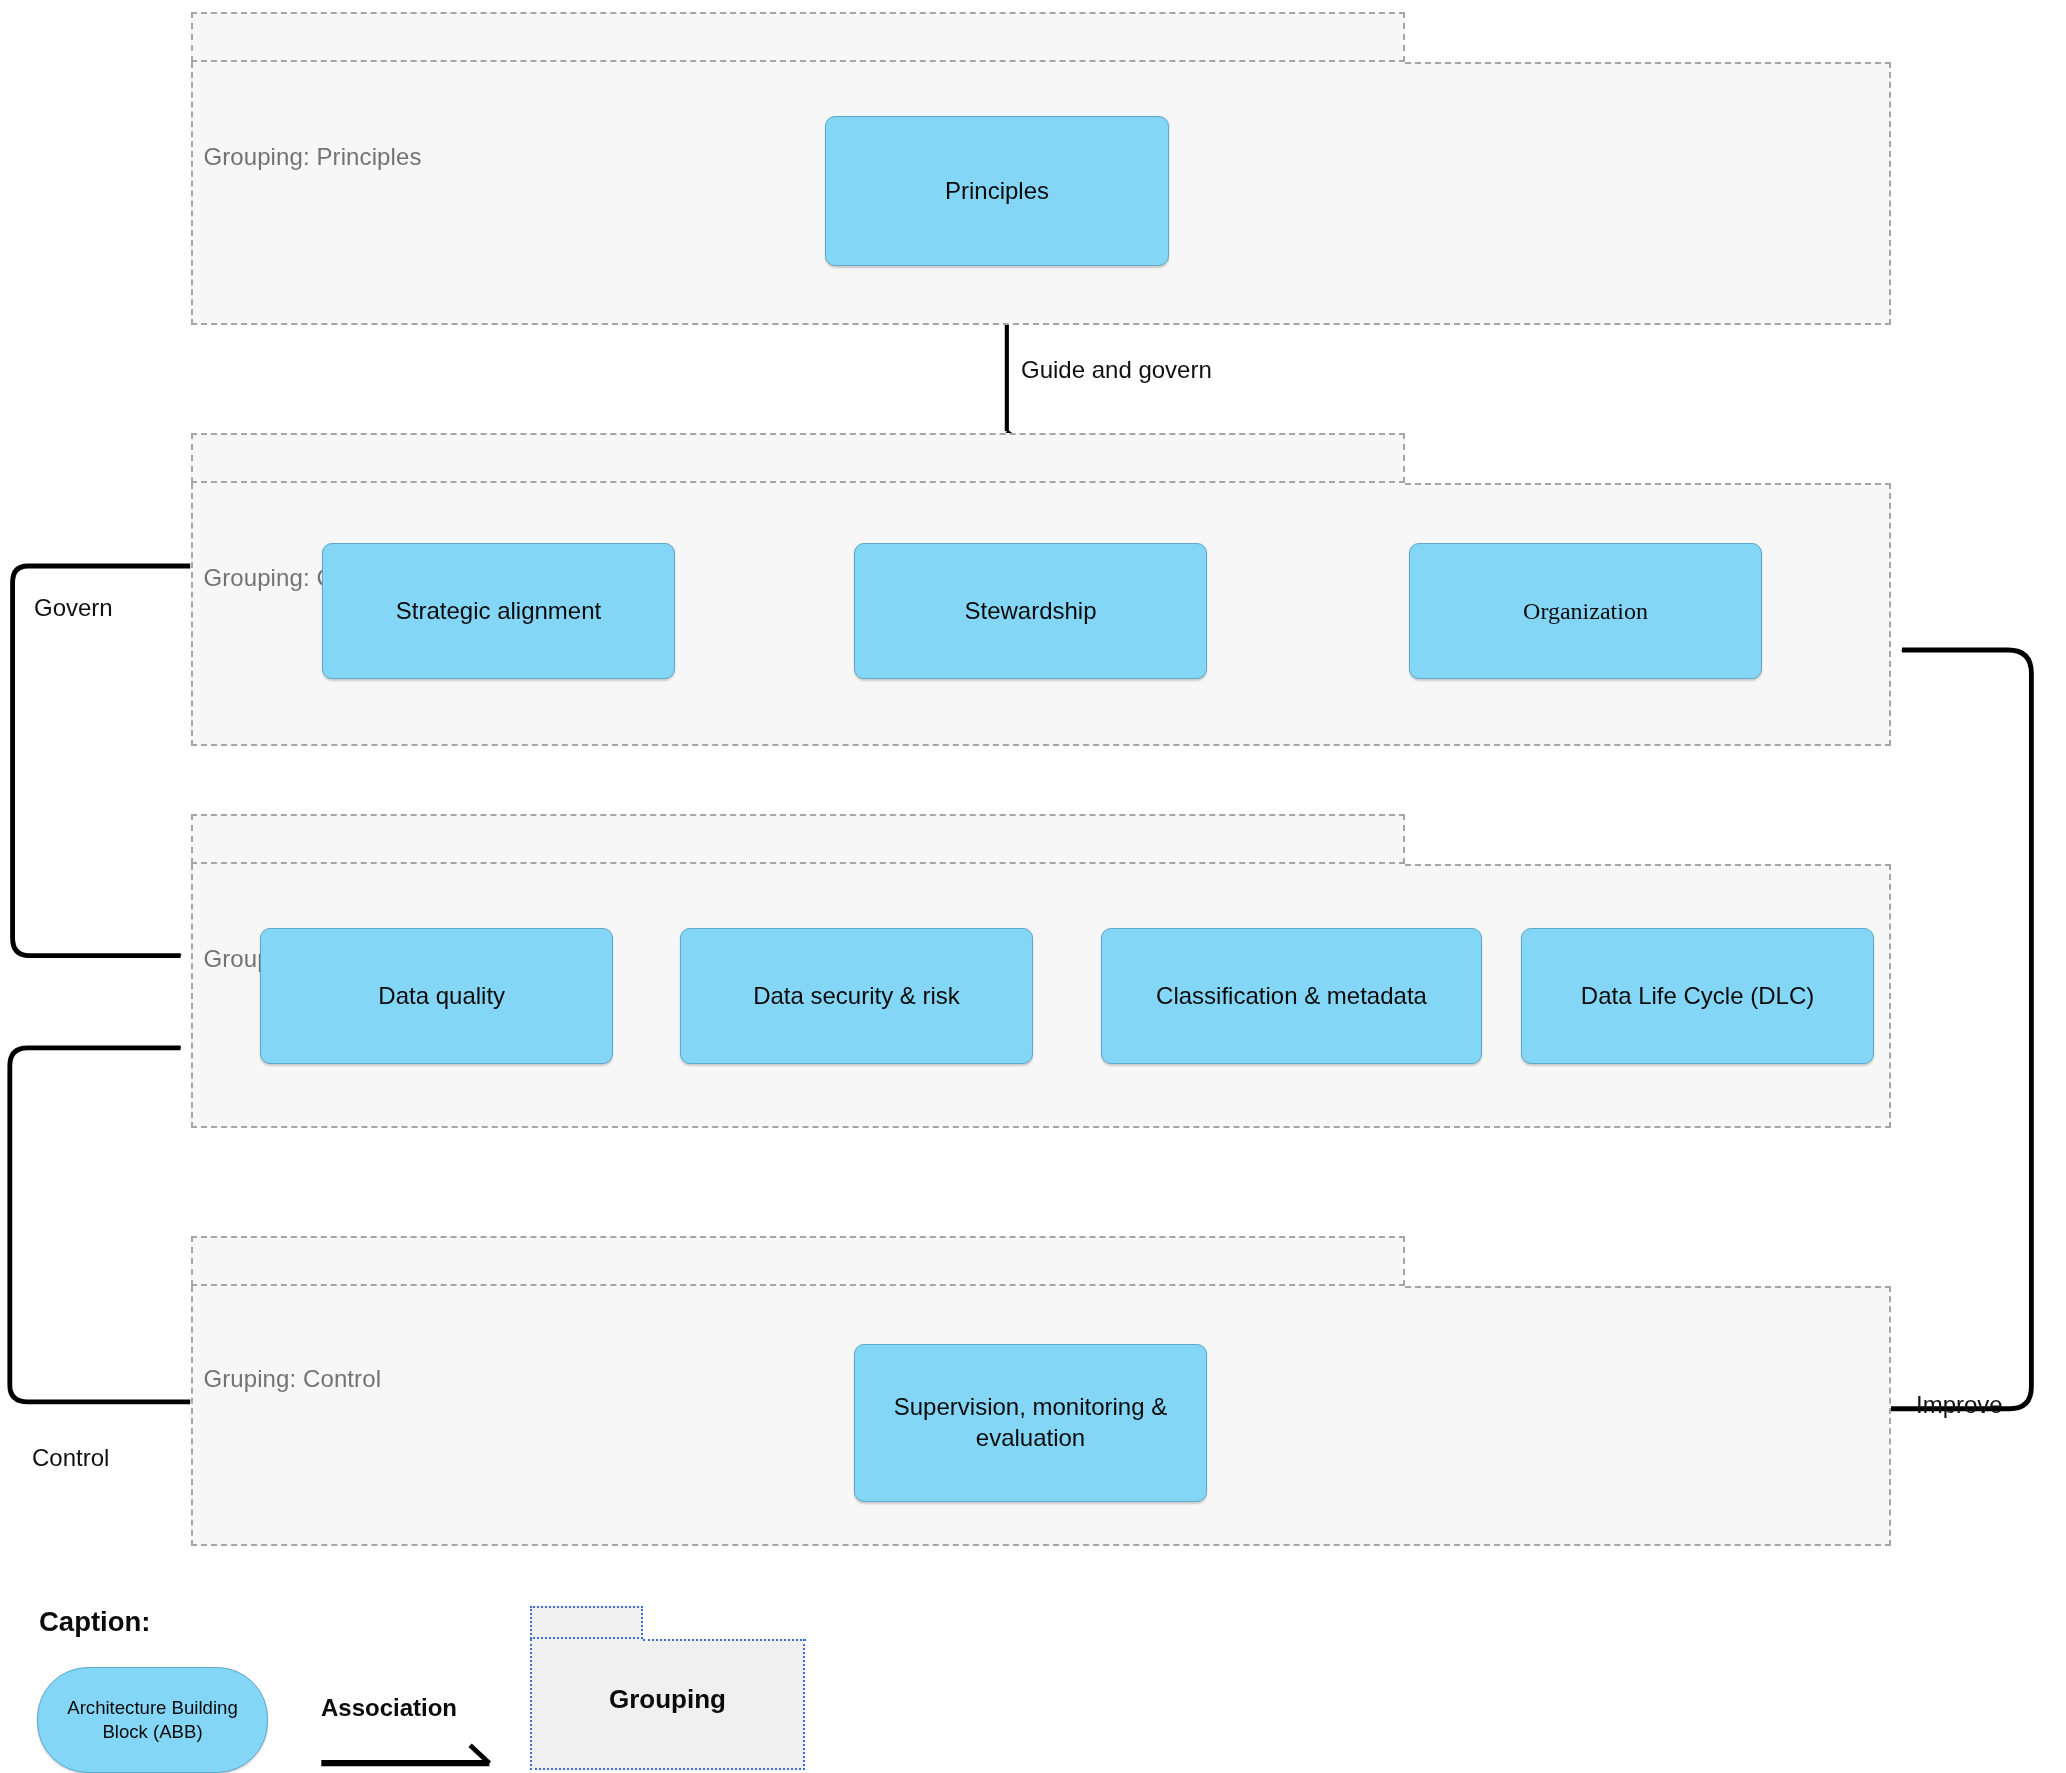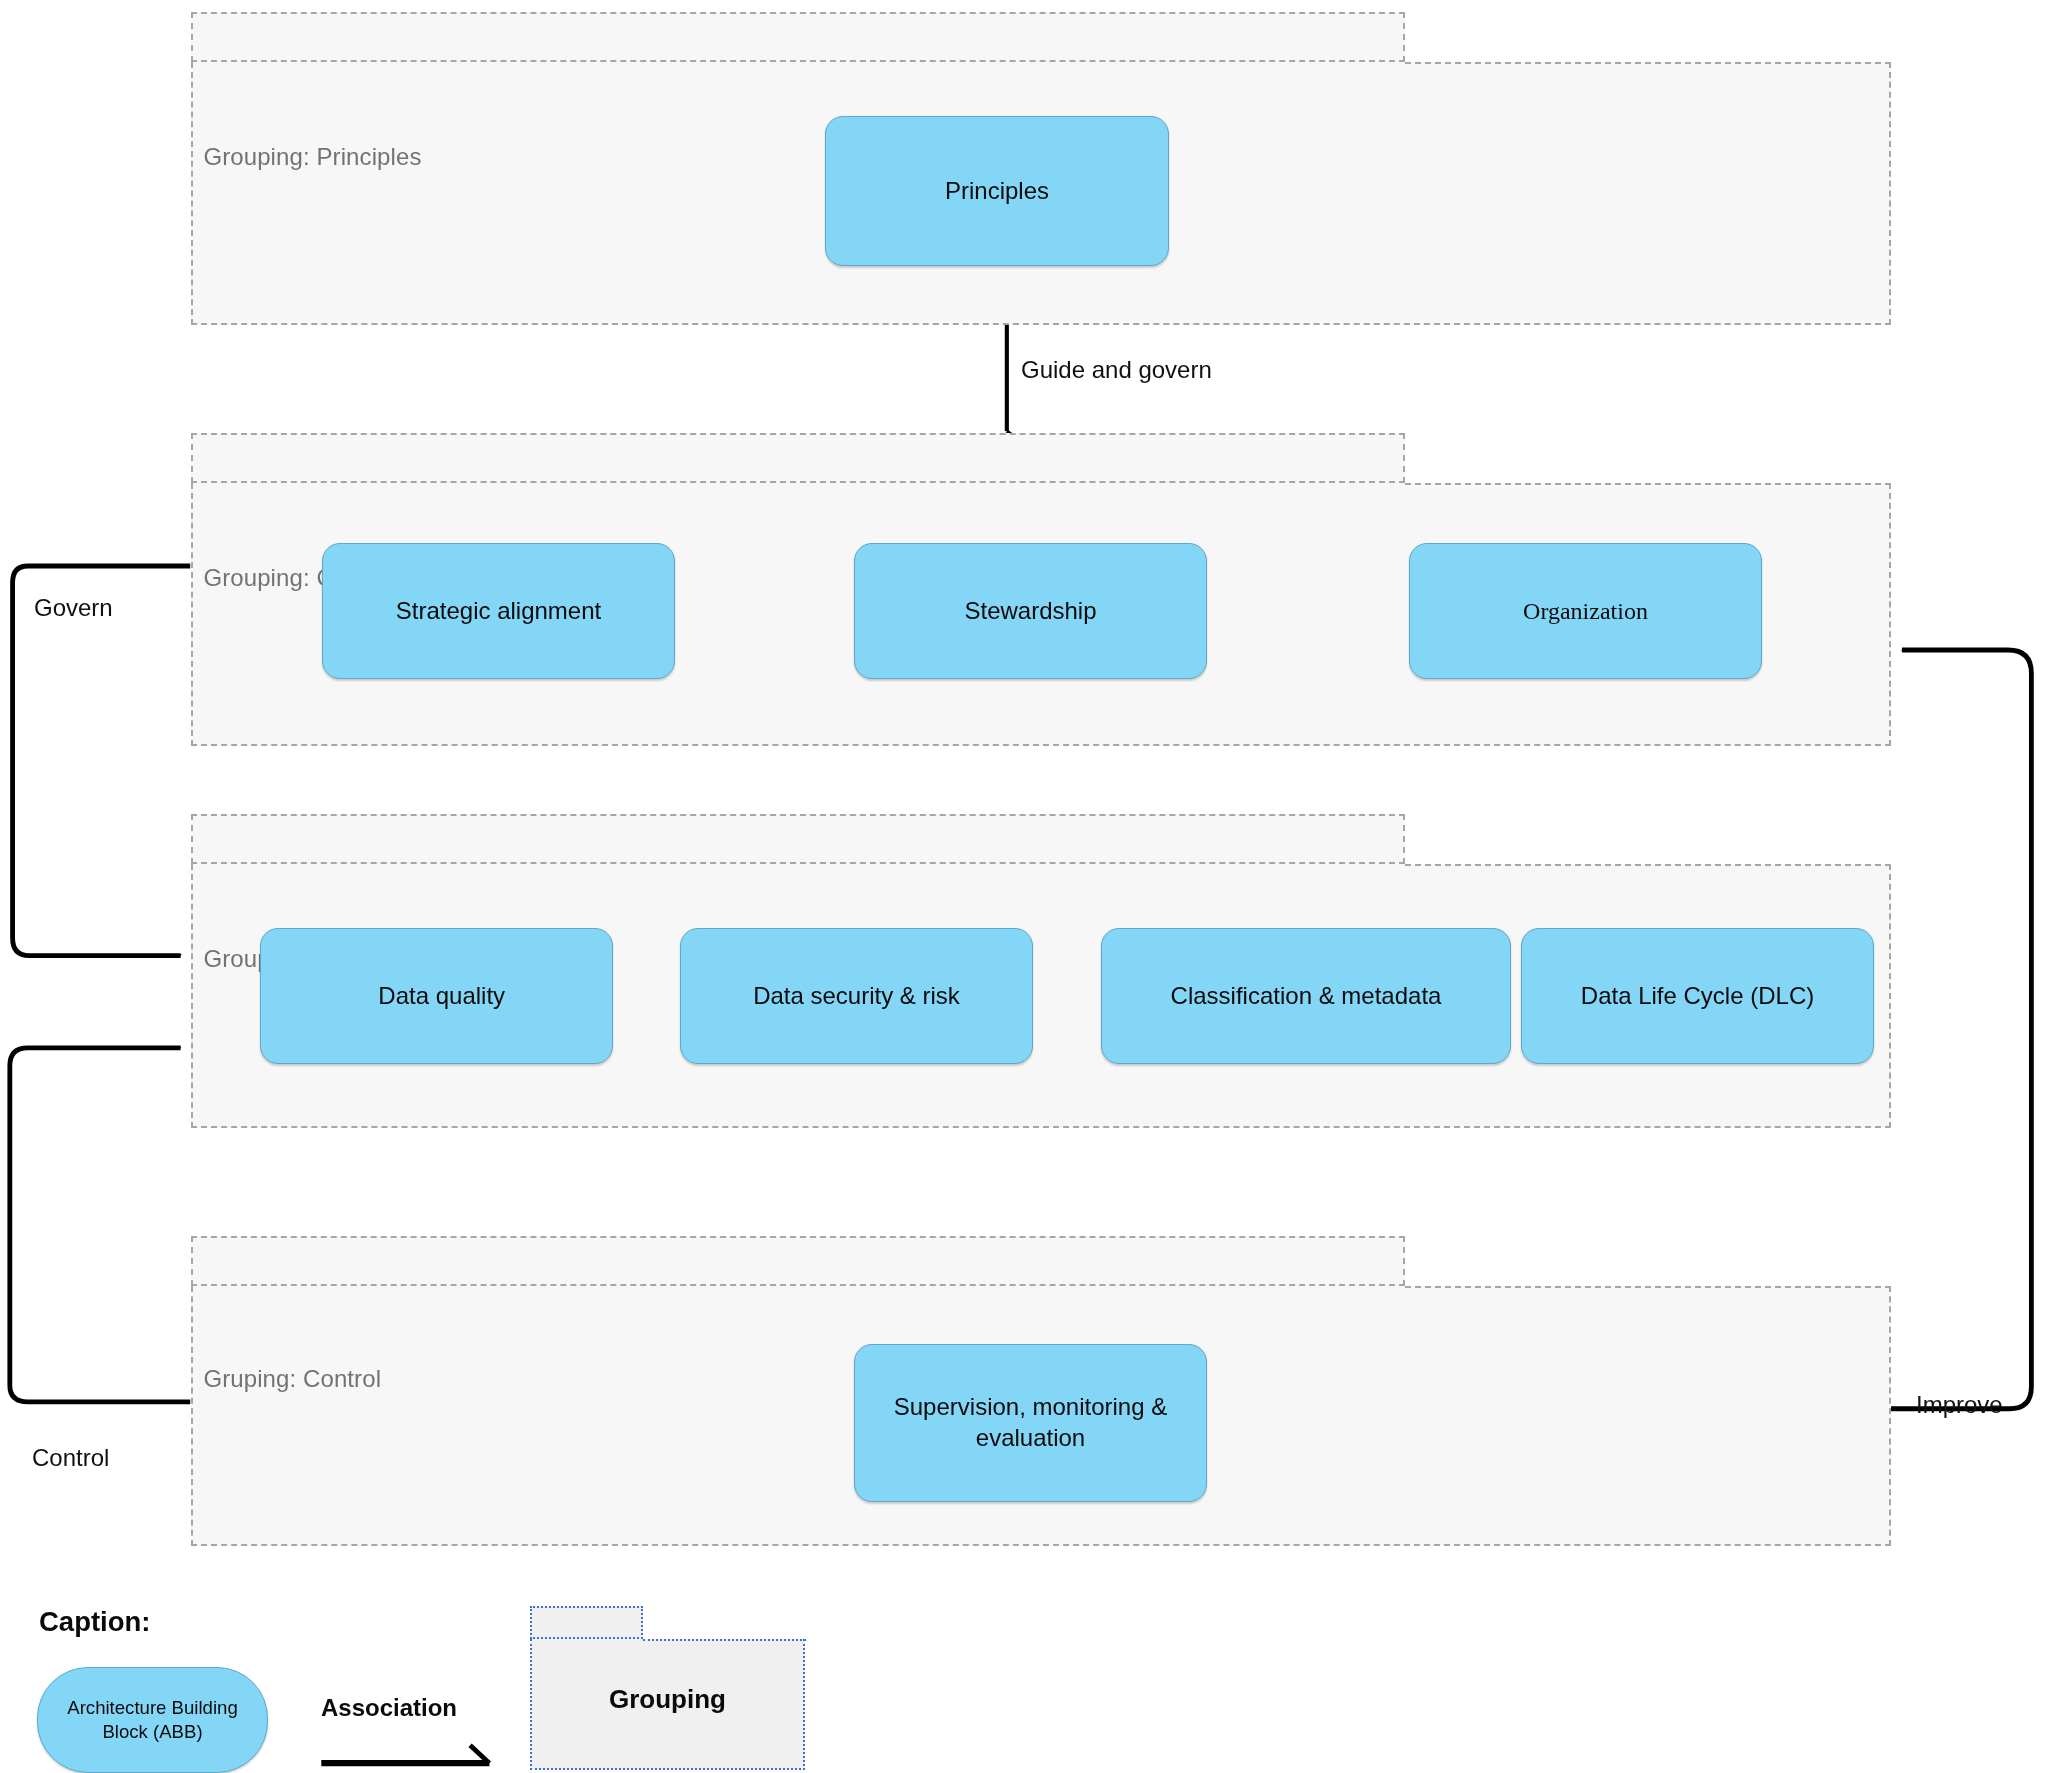--- a/index.html
+++ b/index.html
@@ -43,21 +43,21 @@
     white-space:nowrap;
     letter-spacing:0.1px;
   }
 
   
   .abb{
     position:absolute;
     box-sizing:border-box;
     background:#84d6f7;
     border:1.4px solid #5fa8c9;
-    border-radius:18px;
+    border-radius:10px;
     display:flex;align-items:center;justify-content:center;
     text-align:center;
     color:#0b0b0b;
     font-size:24px;
     line-height:1.28;
     padding:2.8px 9.6px;
     box-shadow:0 1.4px 2.1px rgba(0,0,0,.18);
   }
   .abb.small{font-size:18.6px;line-height:1.3;border-radius:48px;}
 
@@ -165,21 +165,21 @@
     <div class="g-body-top" style="left:1214px;top:50px;width:486px;height:0;"></div>
     <div class="g-label" style="height:50px;">Grouping: Management</div>
   </div>
 
   <div class="abb" style="left:260px;top:928px;width:353px;height:136px;padding-left:20px;">
     <span>Data quality</span>
   </div>
   <div class="abb" style="left:680px;top:928px;width:353px;height:136px;">
     <span>Data security &amp; risk</span>
   </div>
-  <div class="abb" style="left:1101px;top:928px;width:410px;height:136px;">
+  <div class="abb" style="left:1101px;top:928px;width:381px;height:136px;">
     <span>Classification &amp; metadata</span>
   </div>
   <div class="abb" style="left:1521px;top:928px;width:353px;height:136px;">
     <span>Data Life Cycle (DLC)</span>
   </div>
 
   <div class="grouping" style="left:191px;top:1236px;width:1700px;height:310px;">
     <div class="g-tab" style="width:1214px;height:50px;"></div>
     <div class="g-body" style="top:50px;width:1700px;height:260px;"></div>
     <div class="g-body-top" style="left:1214px;top:50px;width:486px;height:0;"></div>

